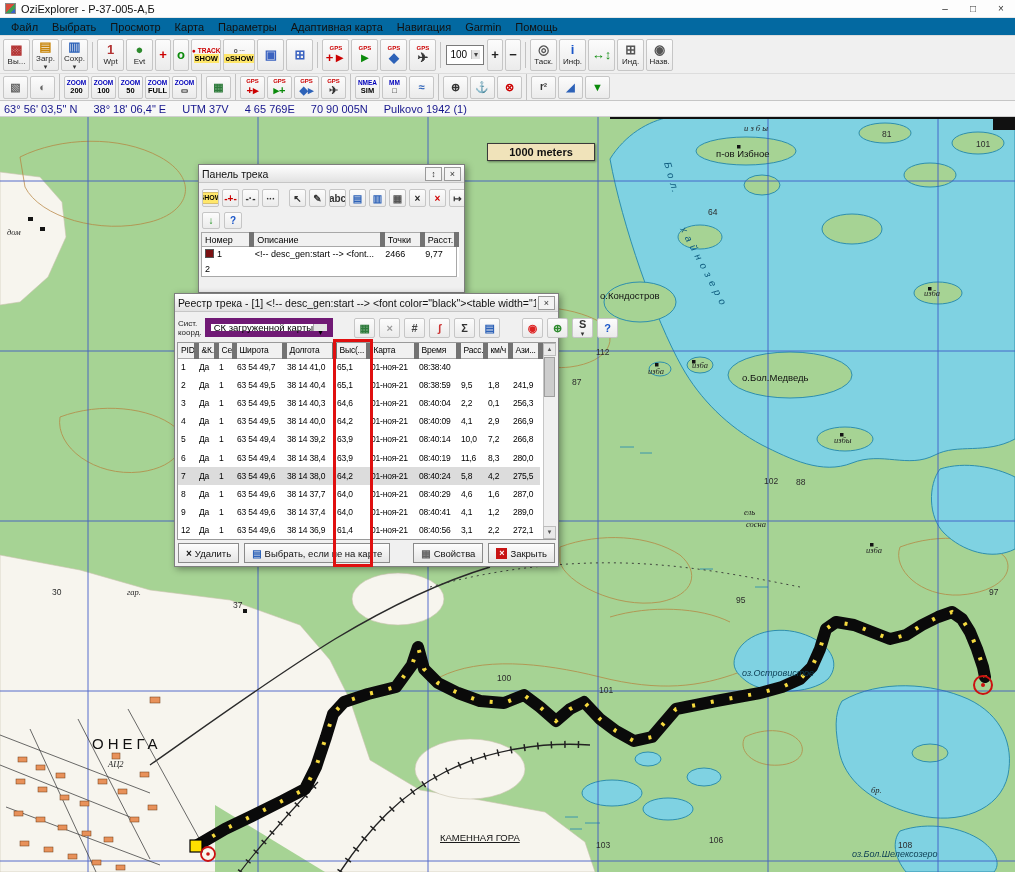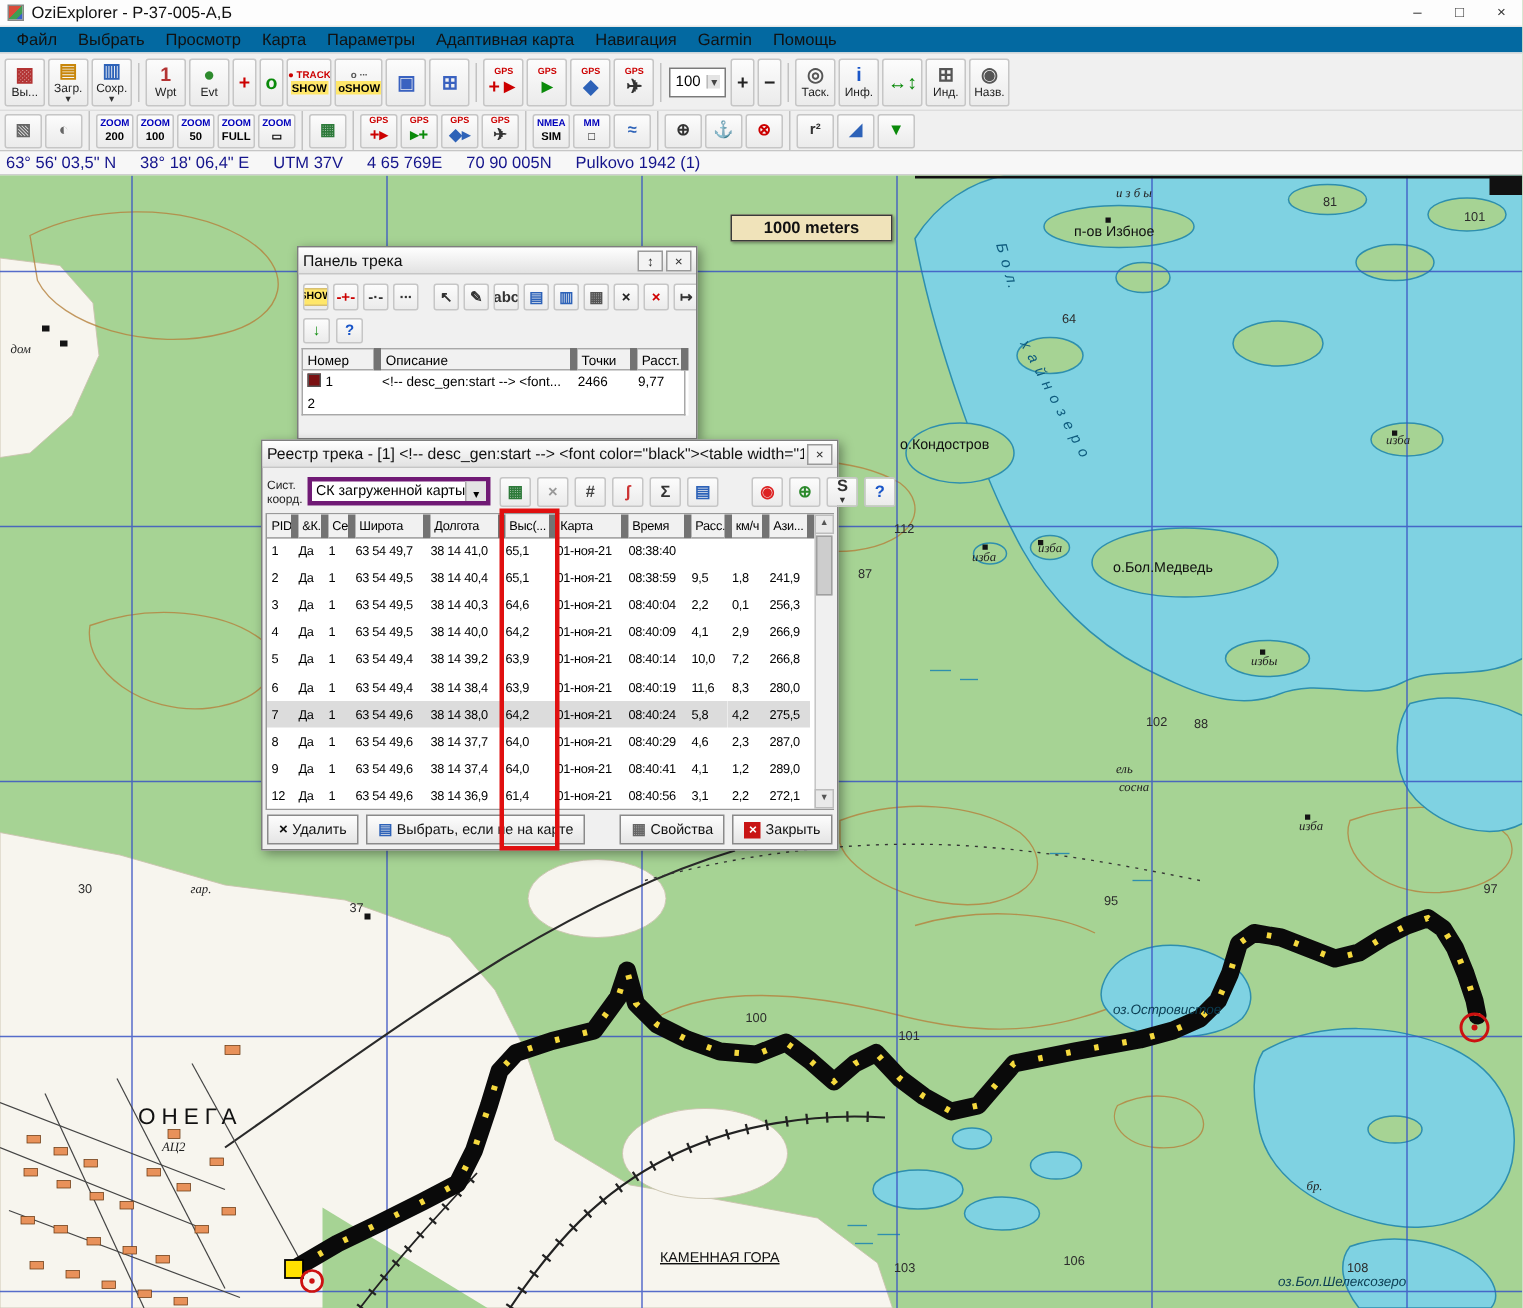--- a/index.html
+++ b/index.html
@@ -72,21 +72,21 @@
   .grid-table th{font-weight:normal;background:#f1f1f1;border-right:5px solid #737373;border-bottom:1px solid #a8a8a8;padding:1px 3px;text-align:left;white-space:nowrap;overflow:hidden}
   .grid-table td{padding:0 3px;white-space:nowrap;overflow:hidden}
   #track-panel .grid-table{margin:1px 2px;width:258px;font-size:9px}
   #track-panel th{font-size:9px;height:14px}
   #track-panel td{height:15px}
   .swatch{display:inline-block;width:9px;height:9px;margin-right:3px;vertical-align:-1px;border:1px solid #555}
 
   #track-list{left:174px;top:176px;width:385px;z-index:10}
   .d2-toolbar{display:flex;align-items:center;padding:3px 3px 2px 3px;height:30px}
   .coord-label{font-size:8px;line-height:9px;white-space:pre-line;margin-right:3px;color:#222}
-  .combo{display:flex;align-items:center;width:148px;height:19px;background:#fff;border:3px solid #701a75;font-size:9.5px;padding-left:3px;margin-right:5px}
+  .combo{display:flex;align-items:center;width:148px;height:19px;background:#fff;border:6px solid #701a75;font-size:9.5px;padding-left:3px;margin-right:20px}
   .combo-val{flex:1;white-space:nowrap;overflow:hidden}
   .combo-arrow{width:14px;text-align:center;background:#e4e4e4;border-left:1px solid #aaa;align-self:stretch;line-height:17px;font-size:8px}
   .d2-icons{display:flex;align-items:center;gap:2px;flex:1}
   .d2-icons .tbtn{min-width:21px;height:20px}
   .d2-icons .tglyph{font-size:11px;line-height:12px}
   .d2-body{position:relative;margin:0 2px;border:1px solid #9a9a9a;background:#fff;display:flex;height:198px}
   #track-list .grid-table{border:none;font-size:8.5px;letter-spacing:-0.2px;width:362px}
   #track-list th{font-size:8.5px;height:15px}
   #track-list td{height:15px}
   #track-list tr.sel td{background:#dcdcdc}
@@ -763,21 +763,21 @@
               <tr>
                 <td>8</td>
                 <td>Да</td>
                 <td>1</td>
                 <td>63 54 49,6</td>
                 <td>38 14 37,7</td>
                 <td>64,0</td>
                 <td>01-ноя-21</td>
                 <td>08:40:29</td>
                 <td>4,6</td>
-                <td>2,3</td>
+                <td>1,6</td>
                 <td>287,0</td>
               </tr>
               <tr>
                 <td>9</td>
                 <td>Да</td>
                 <td>1</td>
                 <td>63 54 49,6</td>
                 <td>38 14 37,4</td>
                 <td>64,0</td>
                 <td>01-ноя-21</td>

